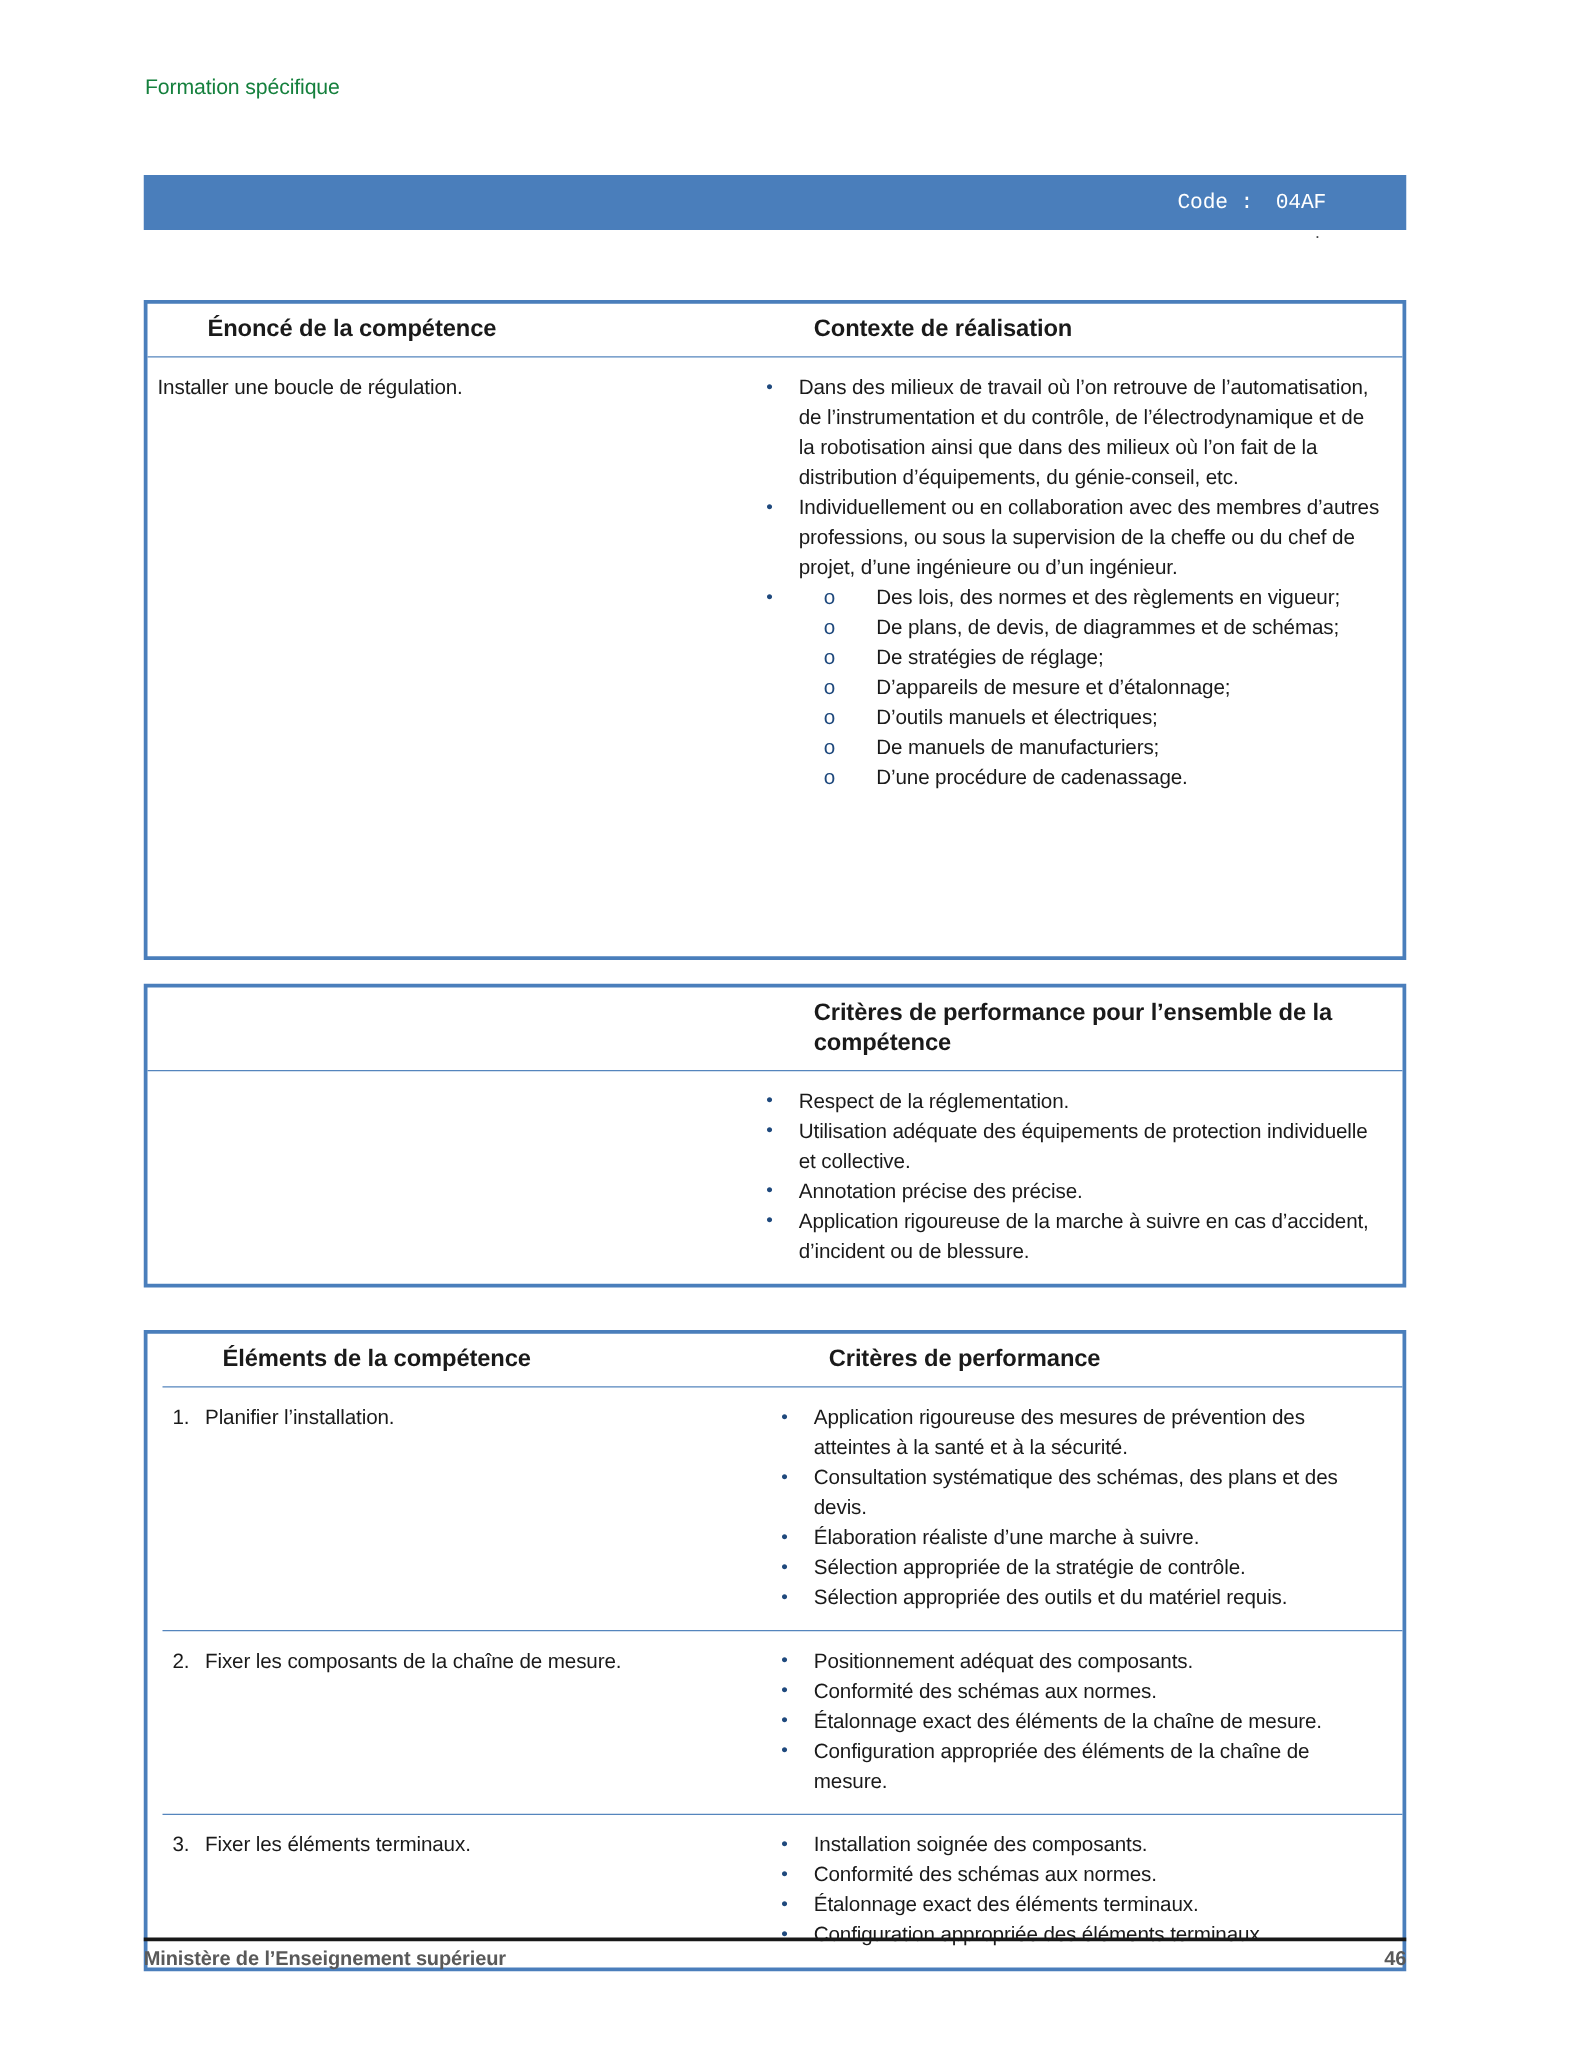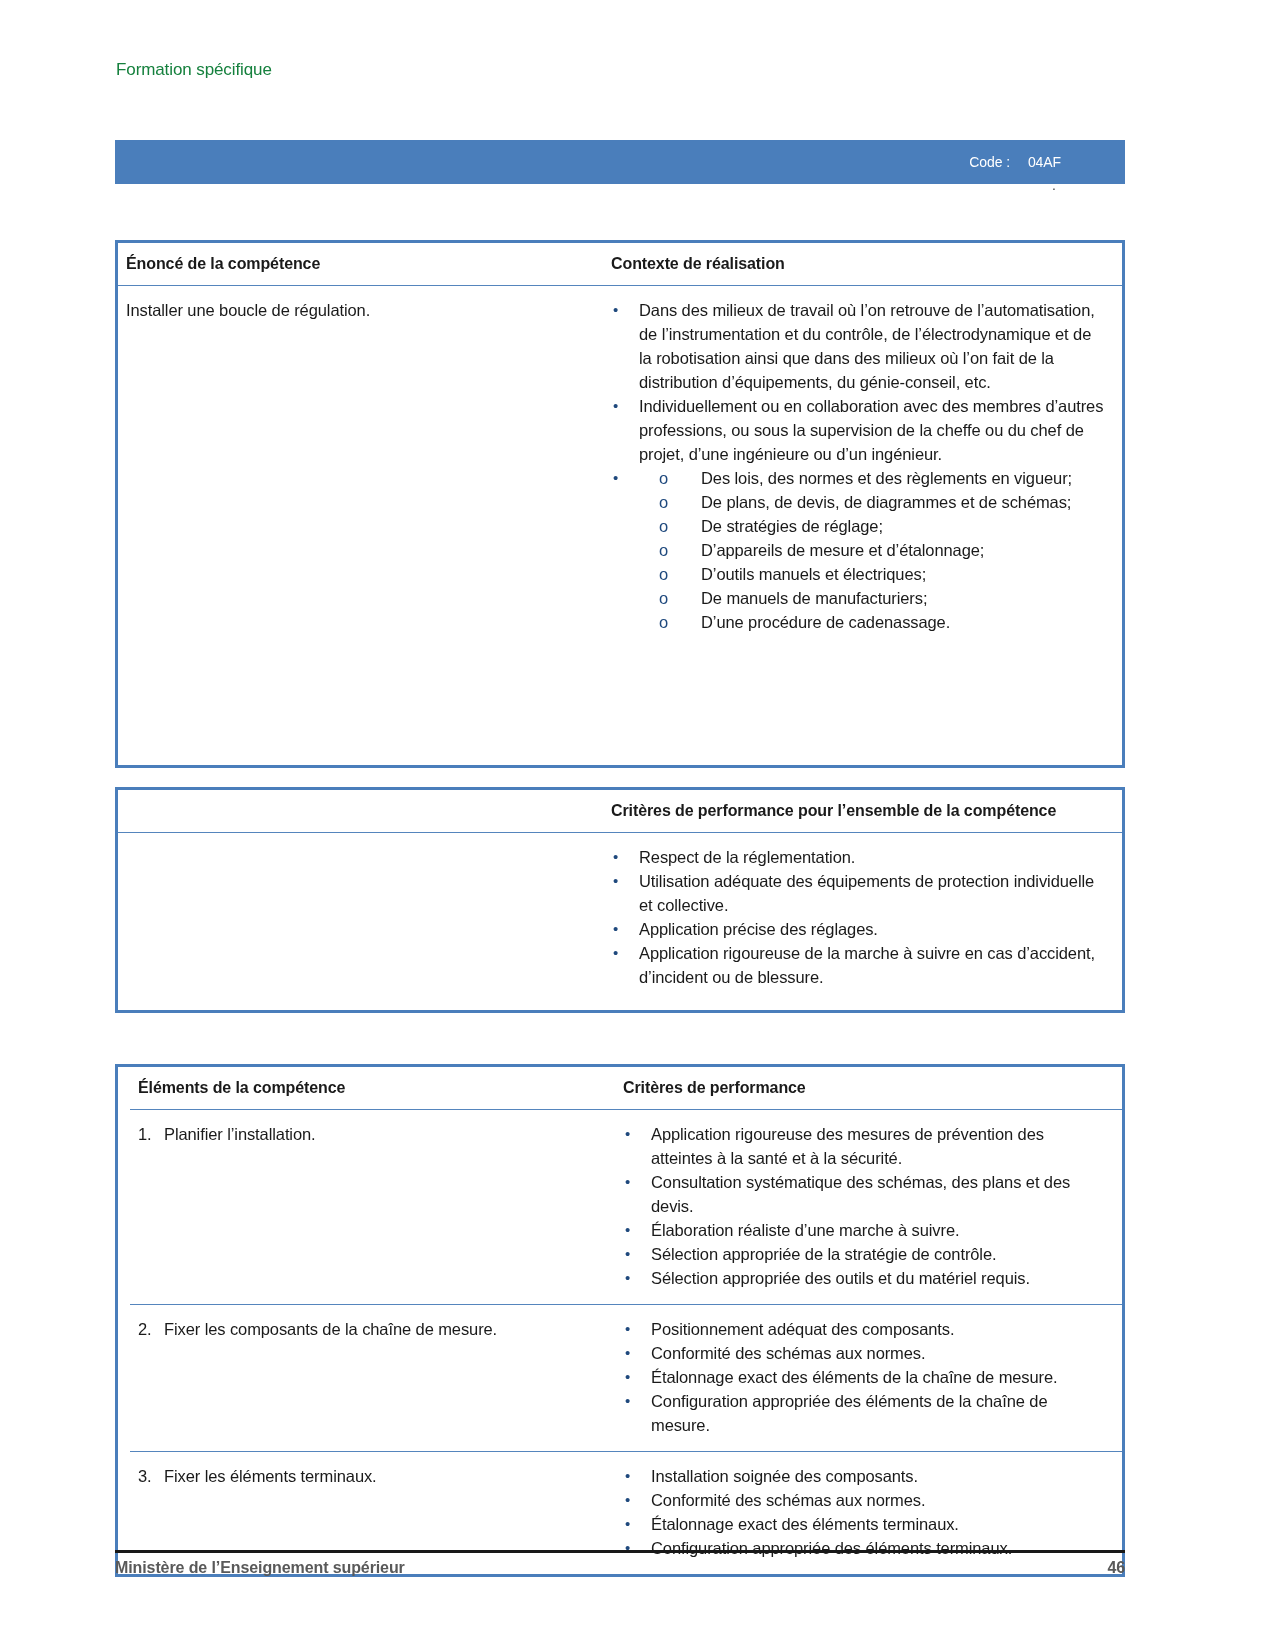--- a/index.html
+++ b/index.html
@@ -5,38 +5,38 @@
   * { box-sizing: border-box; }
   html,body { margin:0; padding:0; background:#ffffff; }
   .sheet {
     position:relative; width:1275px; height:1650px; background:#fff;
     font-family:"Liberation Sans","DejaVu Sans",sans-serif;
     color:#1a1a1a; letter-spacing:-0.1px; overflow:hidden;
   }
   .top-label { position:absolute; left:116px; top:60px; font-size:17px; color:#15803d; }
   .code-bar {
     position:absolute; left:115px; top:140px; width:1010px; height:44px;
-    background:#4a7ebb; color:#ffffff; font-size:14px;
+    background:#4a7ebb; color:#ffffff; font-size:17px;
     display:flex; align-items:center; justify-content:flex-end;
-    padding-right:64px; gap:18px;
+    padding-right:64px; gap:18px;font-family:Liberation Mono, monospace;
   }
   .stray-mark { position:absolute; left:1052px; top:177px; font-size:14px; color:#444; }
   .col-heads {
     position:absolute; left:115px; top:196px; width:1010px;
     display:grid; grid-template-columns:485px 1fr;
   }
   .col-head { font-weight:bold; font-size:20px; color:#4a7ebb; padding-left:8px; letter-spacing:0; }
 
   .tbl { position:absolute; left:115px; width:1010px; border:3px solid #4a7ebb; background:#fff; }
   .tbl1 { top:240px;  min-height:528px; }
   .tbl2 { top:787px;  min-height:226px; }
   .tbl3 { top:1064px; min-height:486px;padding-left:12px; }
 
   .thead { display:grid; grid-template-columns:485px 1fr; border-bottom:1px solid #5585bd; }
-  .thead .hcell { font-weight:bold; font-size:16px; line-height:24px; padding:9px 10px 9px 8px; }
+  .thead .hcell { font-weight:bold; font-size:19px; line-height:24px; padding:9px 10px 9px 8px;margin-left:40px; }
   .trow { display:grid; grid-template-columns:485px 1fr; }
   .trow + .trow { border-top:1px solid #5585bd; }
   .cell { font-size:16.5px; line-height:24px; padding:12px 14px 14px 8px; }
   .cell.crit { padding:12px 14px 14px 0; }
 
   .elem { display:grid; grid-template-columns:26px 1fr; align-items:start; }
   .elem .num { }
 
   ul.blt { list-style:none; margin:0; padding:0 0 0 10px; }
   ul.blt > li { display:grid; grid-template-columns:26px 1fr; }
@@ -156,21 +156,21 @@
               <div class="b-text">Respect de la réglementation.</div>
             </li>
 
             <li>
               <span class="b-marker">•</span>
               <div class="b-text">Utilisation adéquate des équipements de protection individuelle et collective.</div>
             </li>
 
             <li>
               <span class="b-marker">•</span>
-              <div class="b-text">Application précise des réglages.</div>
+              <div class="b-text">Annotation précise des précise.</div>
             </li>
 
             <li>
               <span class="b-marker">•</span>
               <div class="b-text">Application rigoureuse de la marche à suivre en cas d’accident, d’incident ou de blessure.</div>
             </li>
           </ul>
       </div>
     </div>
   </div>

